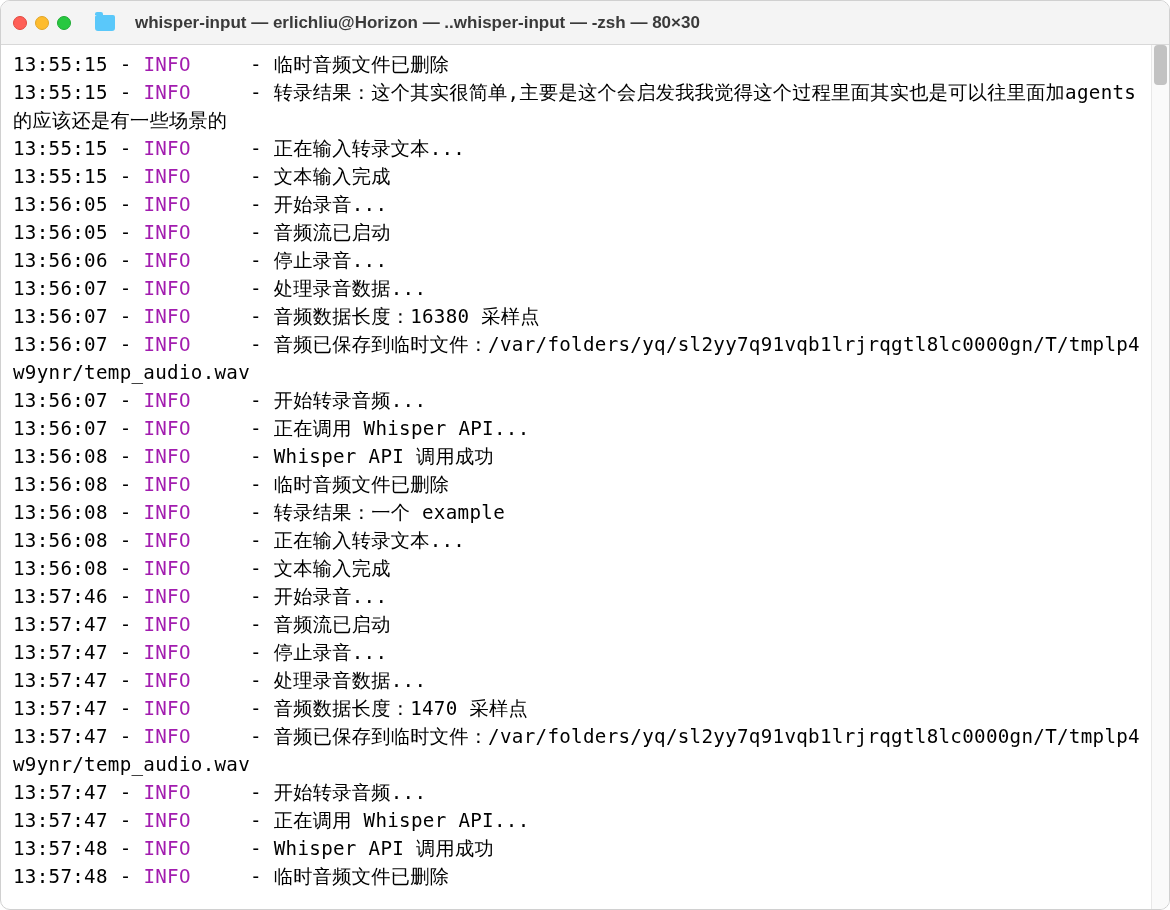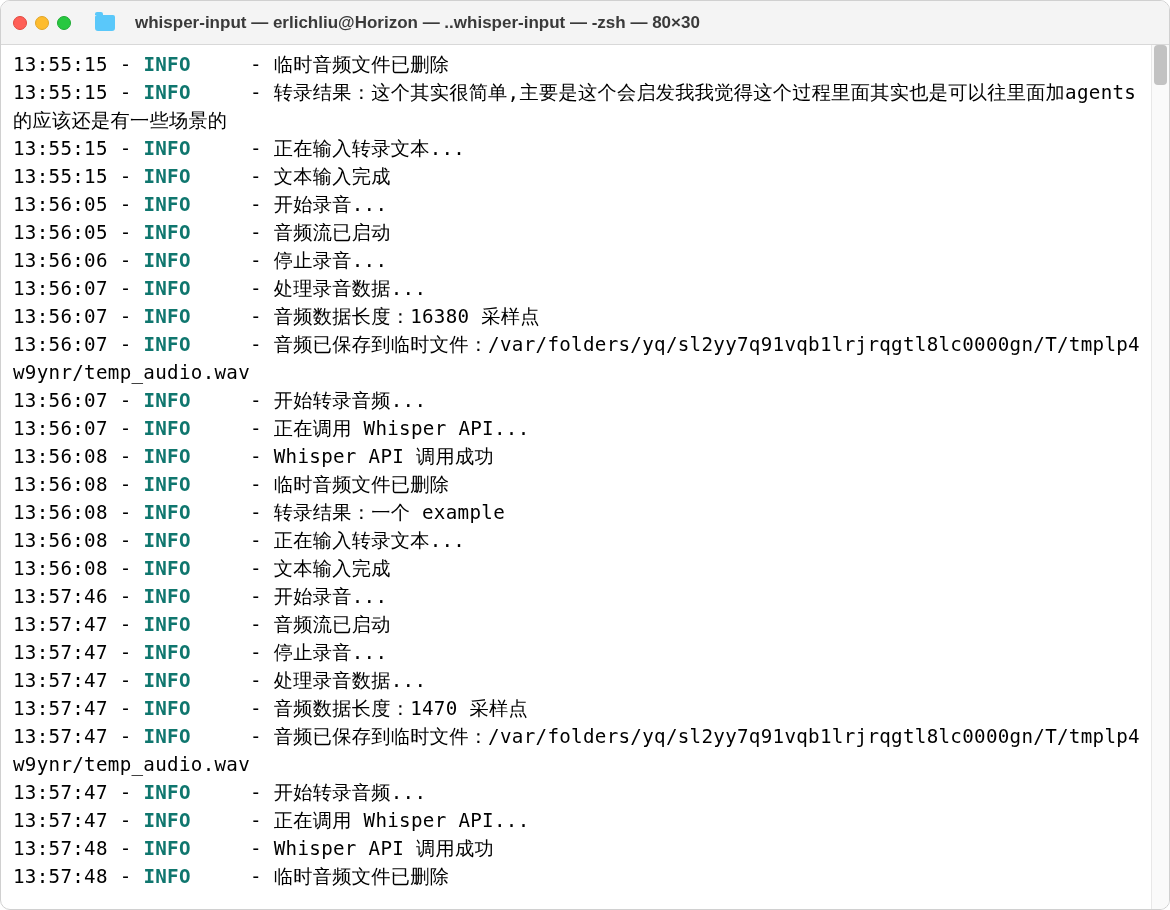--- a/index.html
+++ b/index.html
@@ -80,22 +80,22 @@
       flex: 1;
       padding: 6px 8px 6px 12px;
       font-size: 19.2px;
       line-height: 28px;
       color: #000000;
       white-space: pre-wrap;
       word-break: break-all;
       letter-spacing: 0.3px;
     }
     .info-level {
-      color: #0f766e;
-      font-weight: 700;
+      color: #a21caf;
+      font-weight: 400;
     }
     .scrollbar-track {
       width: 18px;
       background: #fafafa;
       border-left: 1px solid #e8e8e8;
       position: relative;
     }
     .scrollbar-thumb {
       position: absolute;
       top: 0;

